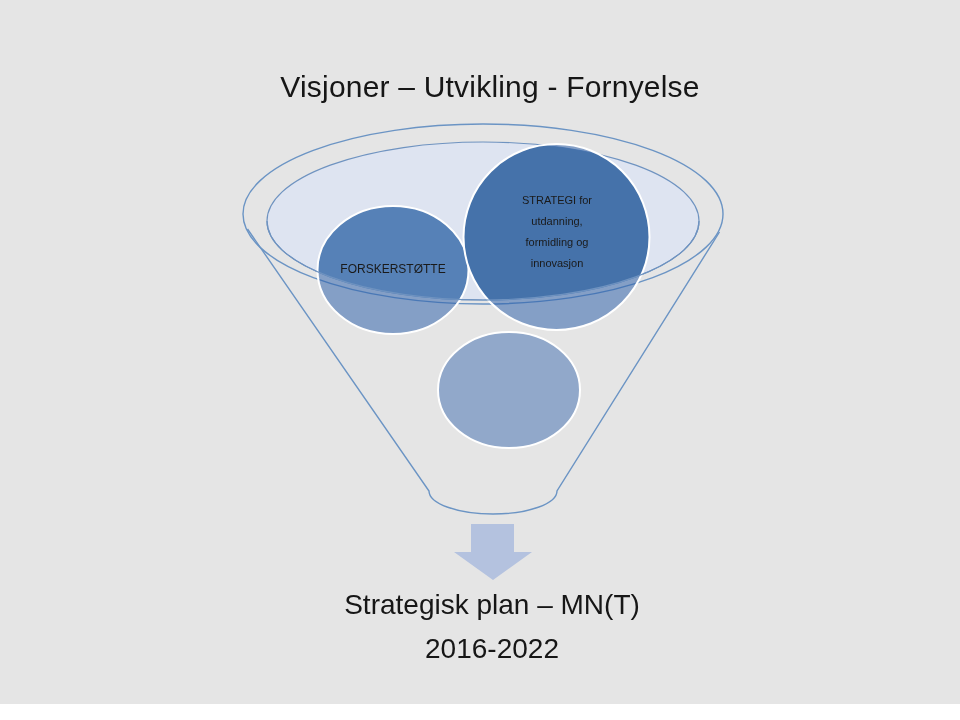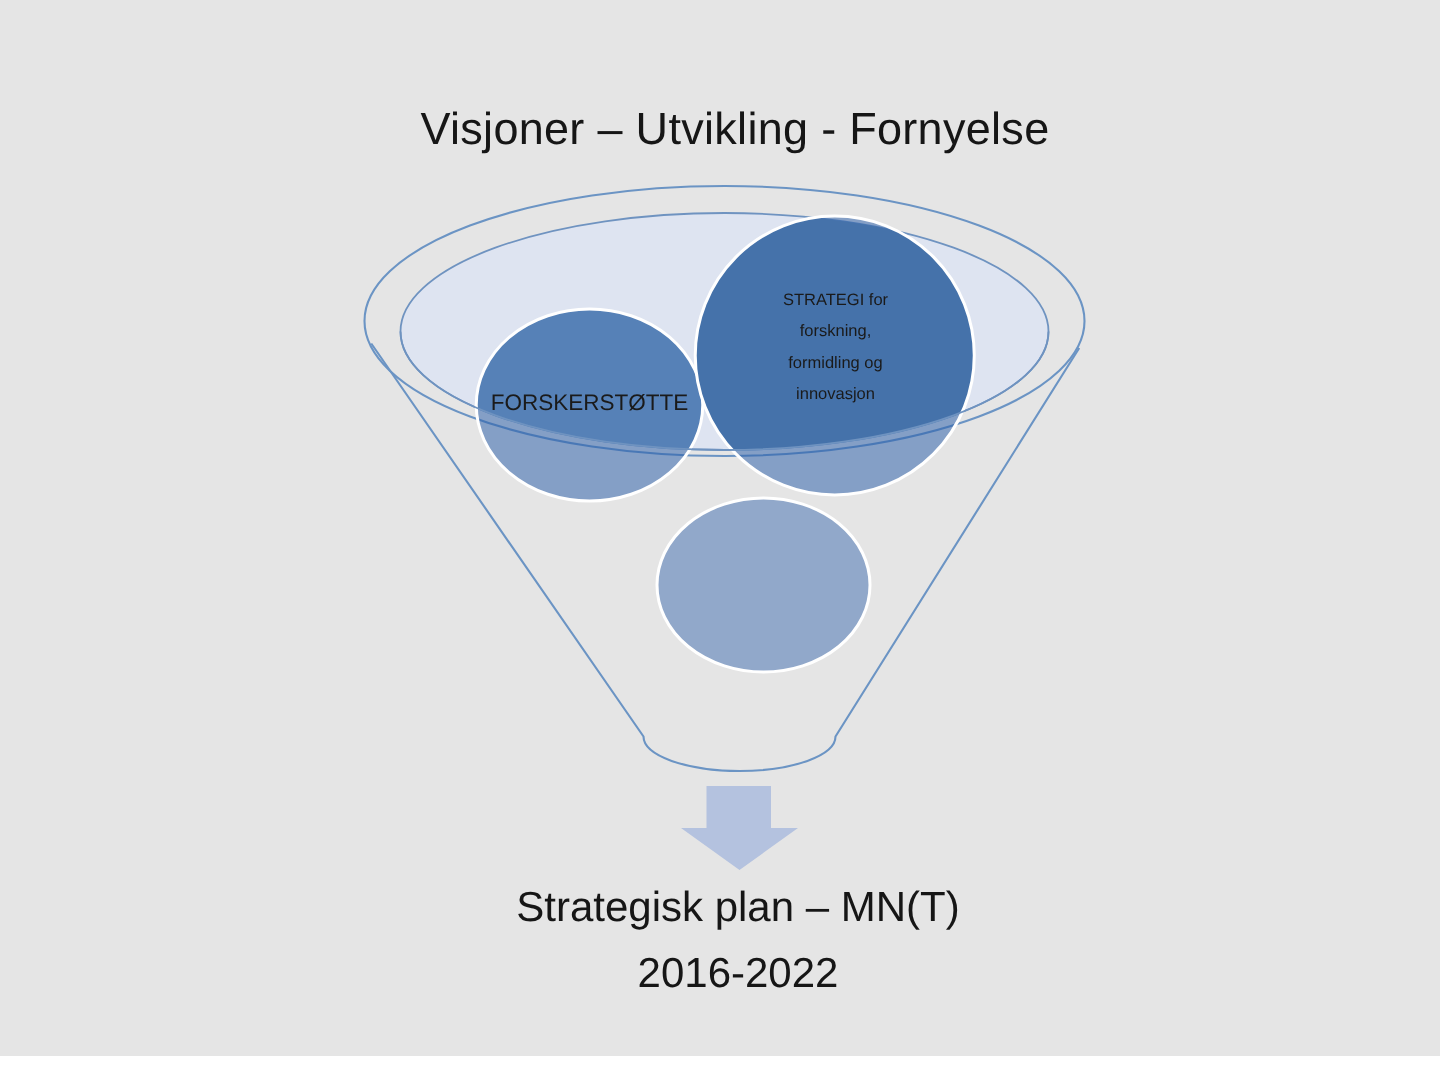--- a/index.html
+++ b/index.html
@@ -30,21 +30,21 @@
     width: 960px; height: 720px;
   }
   .funnel-label {
     position: absolute;
     transform: translate(-50%, -50%);
     text-align: center;
     color: #1a1a1a;
   }
   .label-forskerstotte {
     left: 393px; top: 269px; width: 190px;
-    font-size: 15px; line-height: 19px;
+    font-size: 12px; line-height: 19px;
   }
   .label-strategi {
     left: 557px; top: 232px; width: 200px;
     font-size: 11px; line-height: 21px;
   }
   .label-okonomi {
     left: 509px; top: 391px; width: 170px;
     font-size: 15px; line-height: 20px;
     color: #595959;
   }
@@ -95,21 +95,21 @@
 
     <polygon points="471,524 514,524 514,552 532,552 493,580 454,552 471,552" fill="#b4c2df"></polygon>
   </svg>
 
   <div class="funnel-label label-forskerstotte">
     <div>FORSKERSTØTTE</div>
   </div>
 
   <div class="funnel-label label-strategi">
     <div>STRATEGI for</div>
-    <div>forskning,</div>
+    <div>utdanning,</div>
     <div>formidling og</div>
     <div>innovasjon</div>
   </div>
 
 
   <div class="slide-footer">
     <div>Strategisk plan – MN(T)</div>
     <div>2016-2022</div>
   </div>
 

